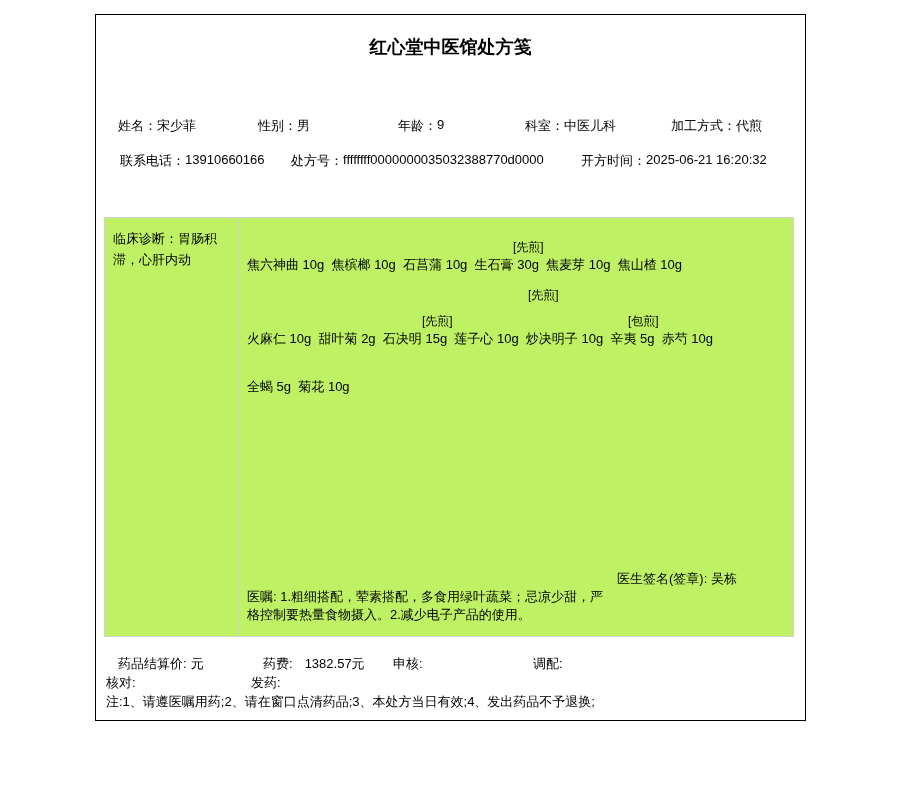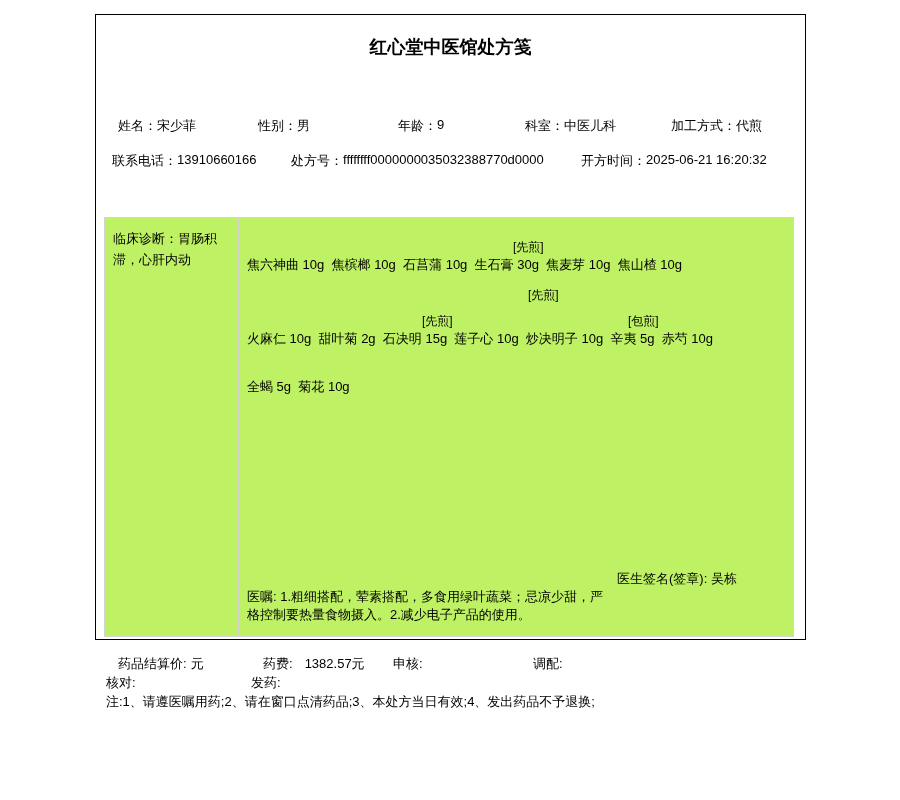--- a/index.html
+++ b/index.html
@@ -9,21 +9,21 @@
     width: 900px;
     height: 800px;
     font-family: "Liberation Sans", "DejaVu Sans", sans-serif;
     color: #000000;
   }
   .sheet {
     position: absolute;
     left: 95px;
     top: 14px;
     width: 711px;
-    height: 626px;
+    height: 707px;
     border: 1px solid #000000;
     background: #ffffff;
     box-sizing: border-box;
   }
   .title {
     position: absolute;
     top: 20px;
     left: 0;
     right: 0;
     text-align: center;
@@ -100,21 +100,21 @@
   </span>
   <span class="abs r1 field" style="left:417px">
     <span class="lbl">科室：</span>
       <span class="val">中医儿科</span>
   </span>
   <span class="abs r1 field" style="left:563px">
     <span class="lbl">加工方式：</span>
       <span class="val">代煎</span>
   </span>
 
-  <span class="abs r2 field" style="left:4px">
+  <span class="abs r2 field" style="left:12px">
     <span class="lbl">联系电话：</span>
       <span class="val">13910660166</span>
   </span>
   <span class="abs r2 field" style="left:183px">
     <span class="lbl">处方号：</span>
       <span class="val">ffffffff0000000035032388770d0000</span>
   </span>
   <span class="abs r2 field" style="left:473px">
     <span class="lbl">开方时间：</span>
       <span class="val">2025-06-21 16:20:32</span>

